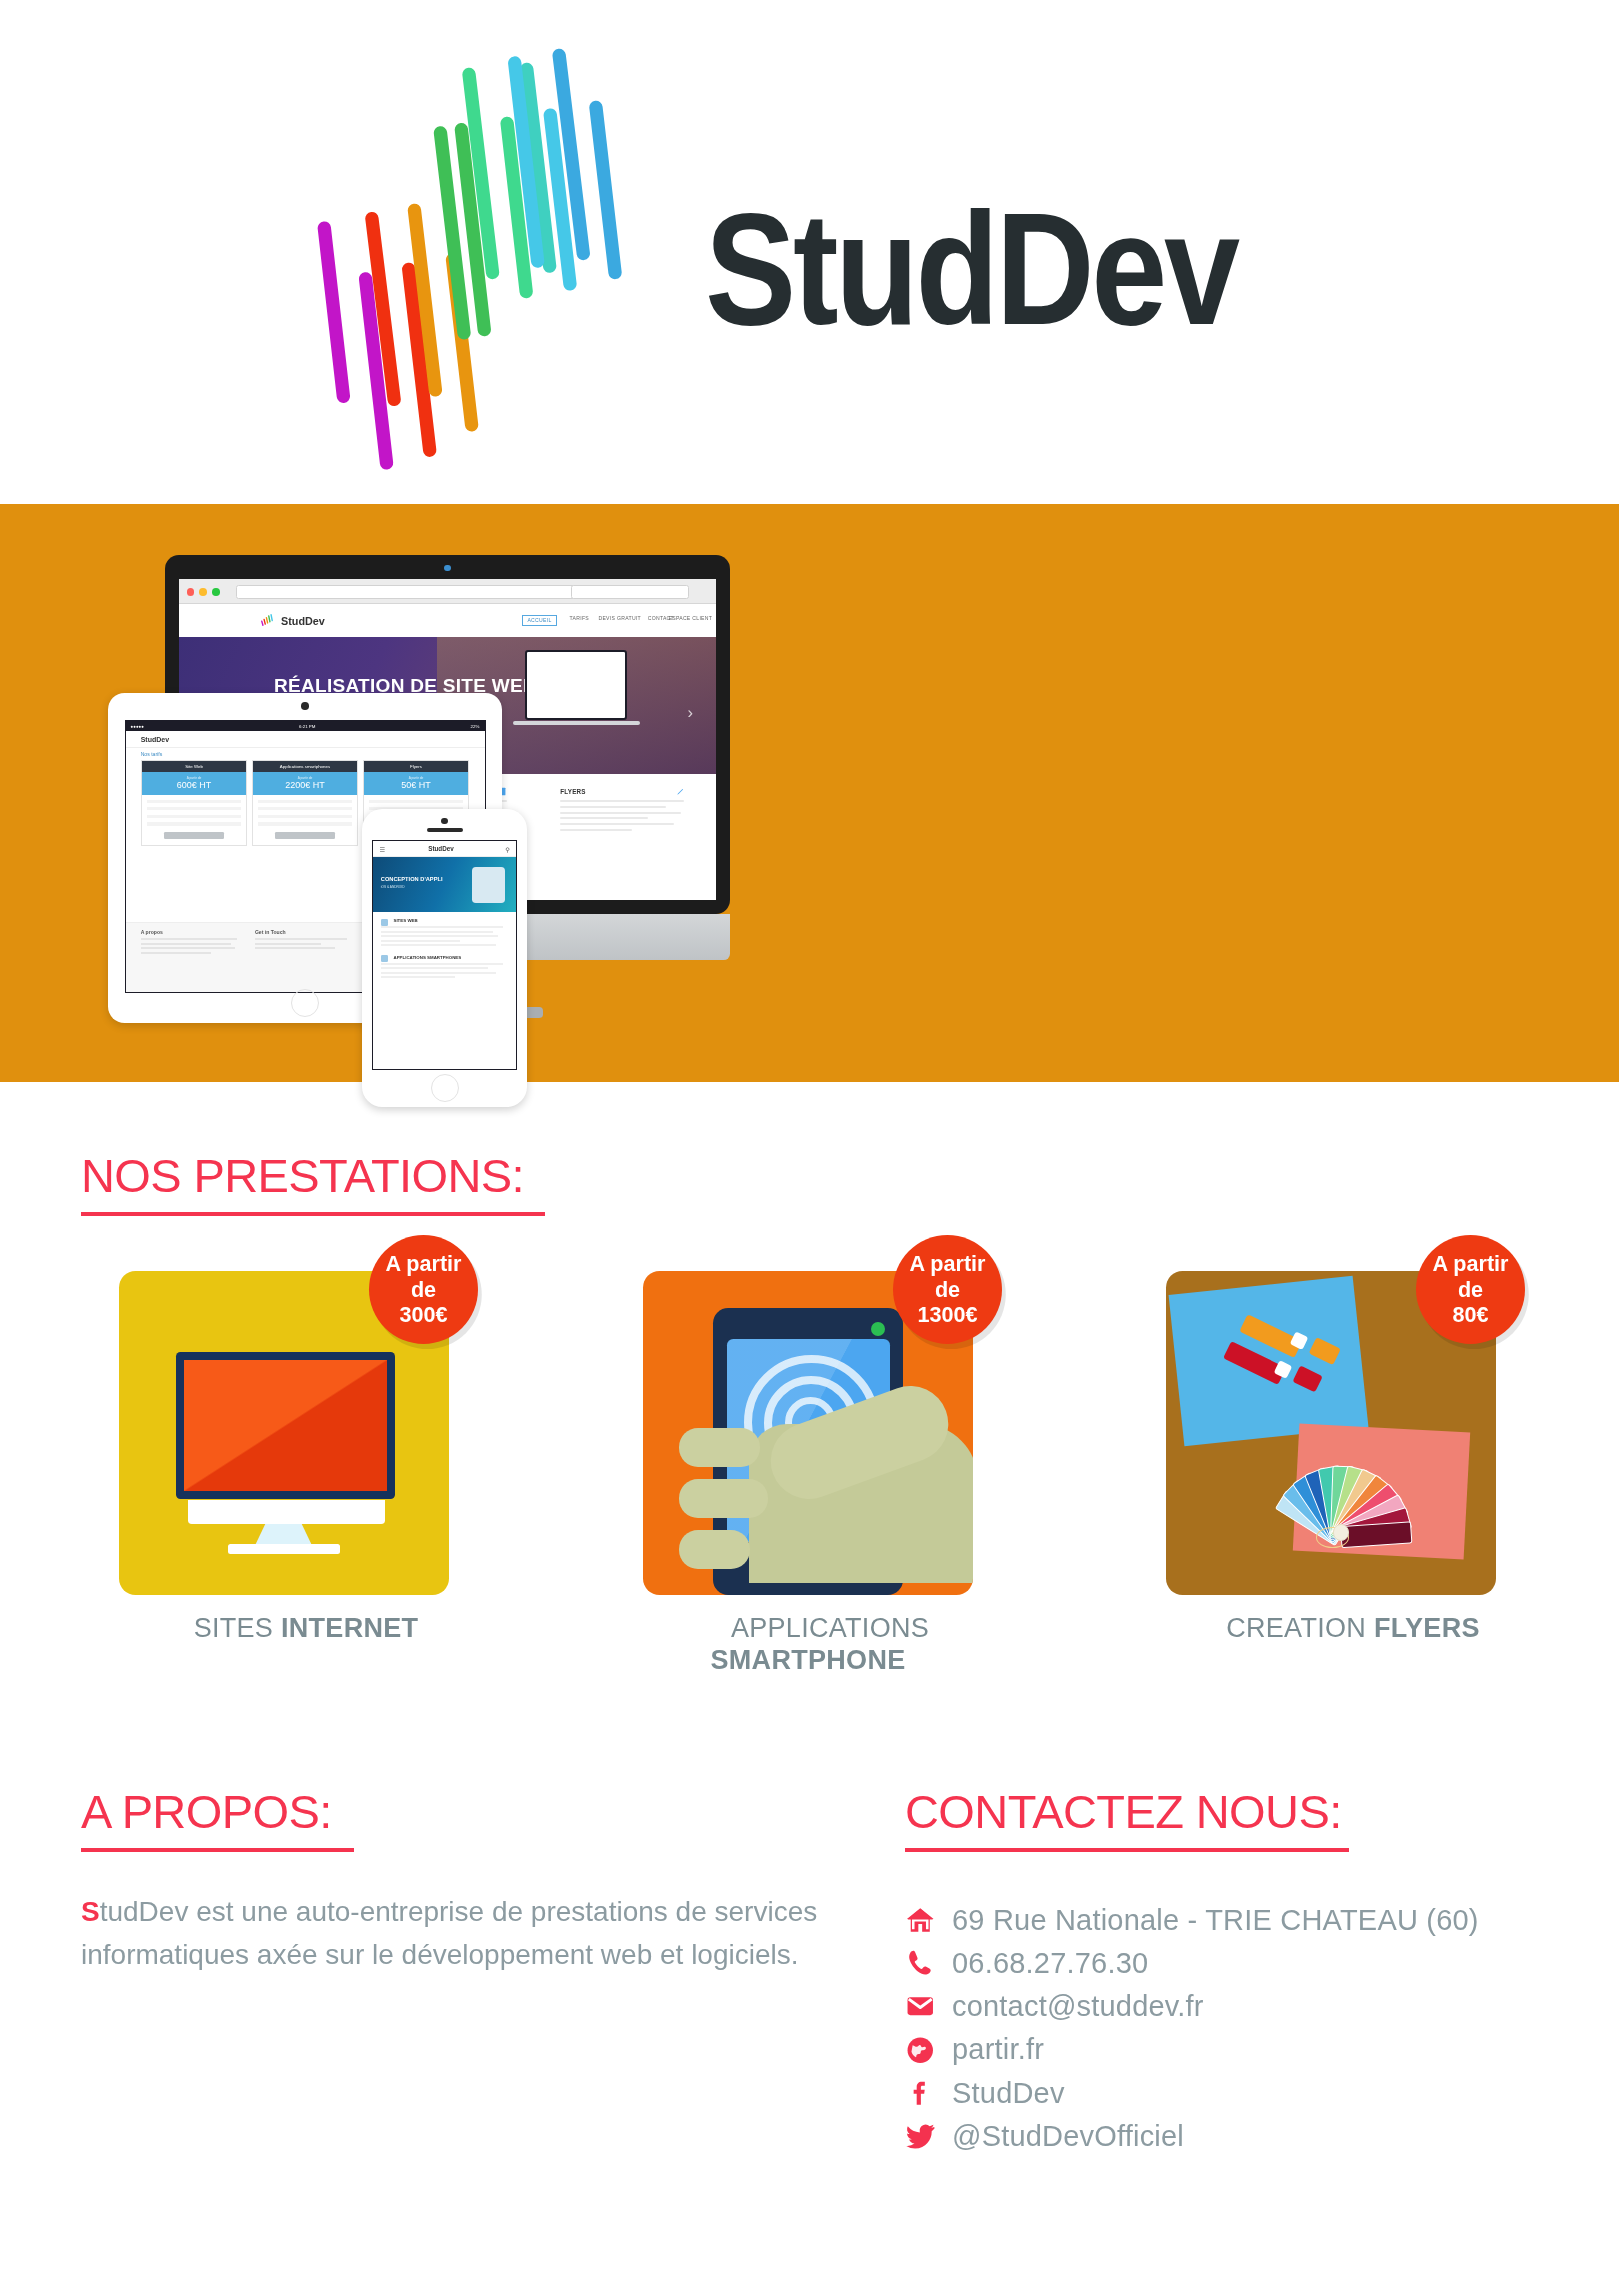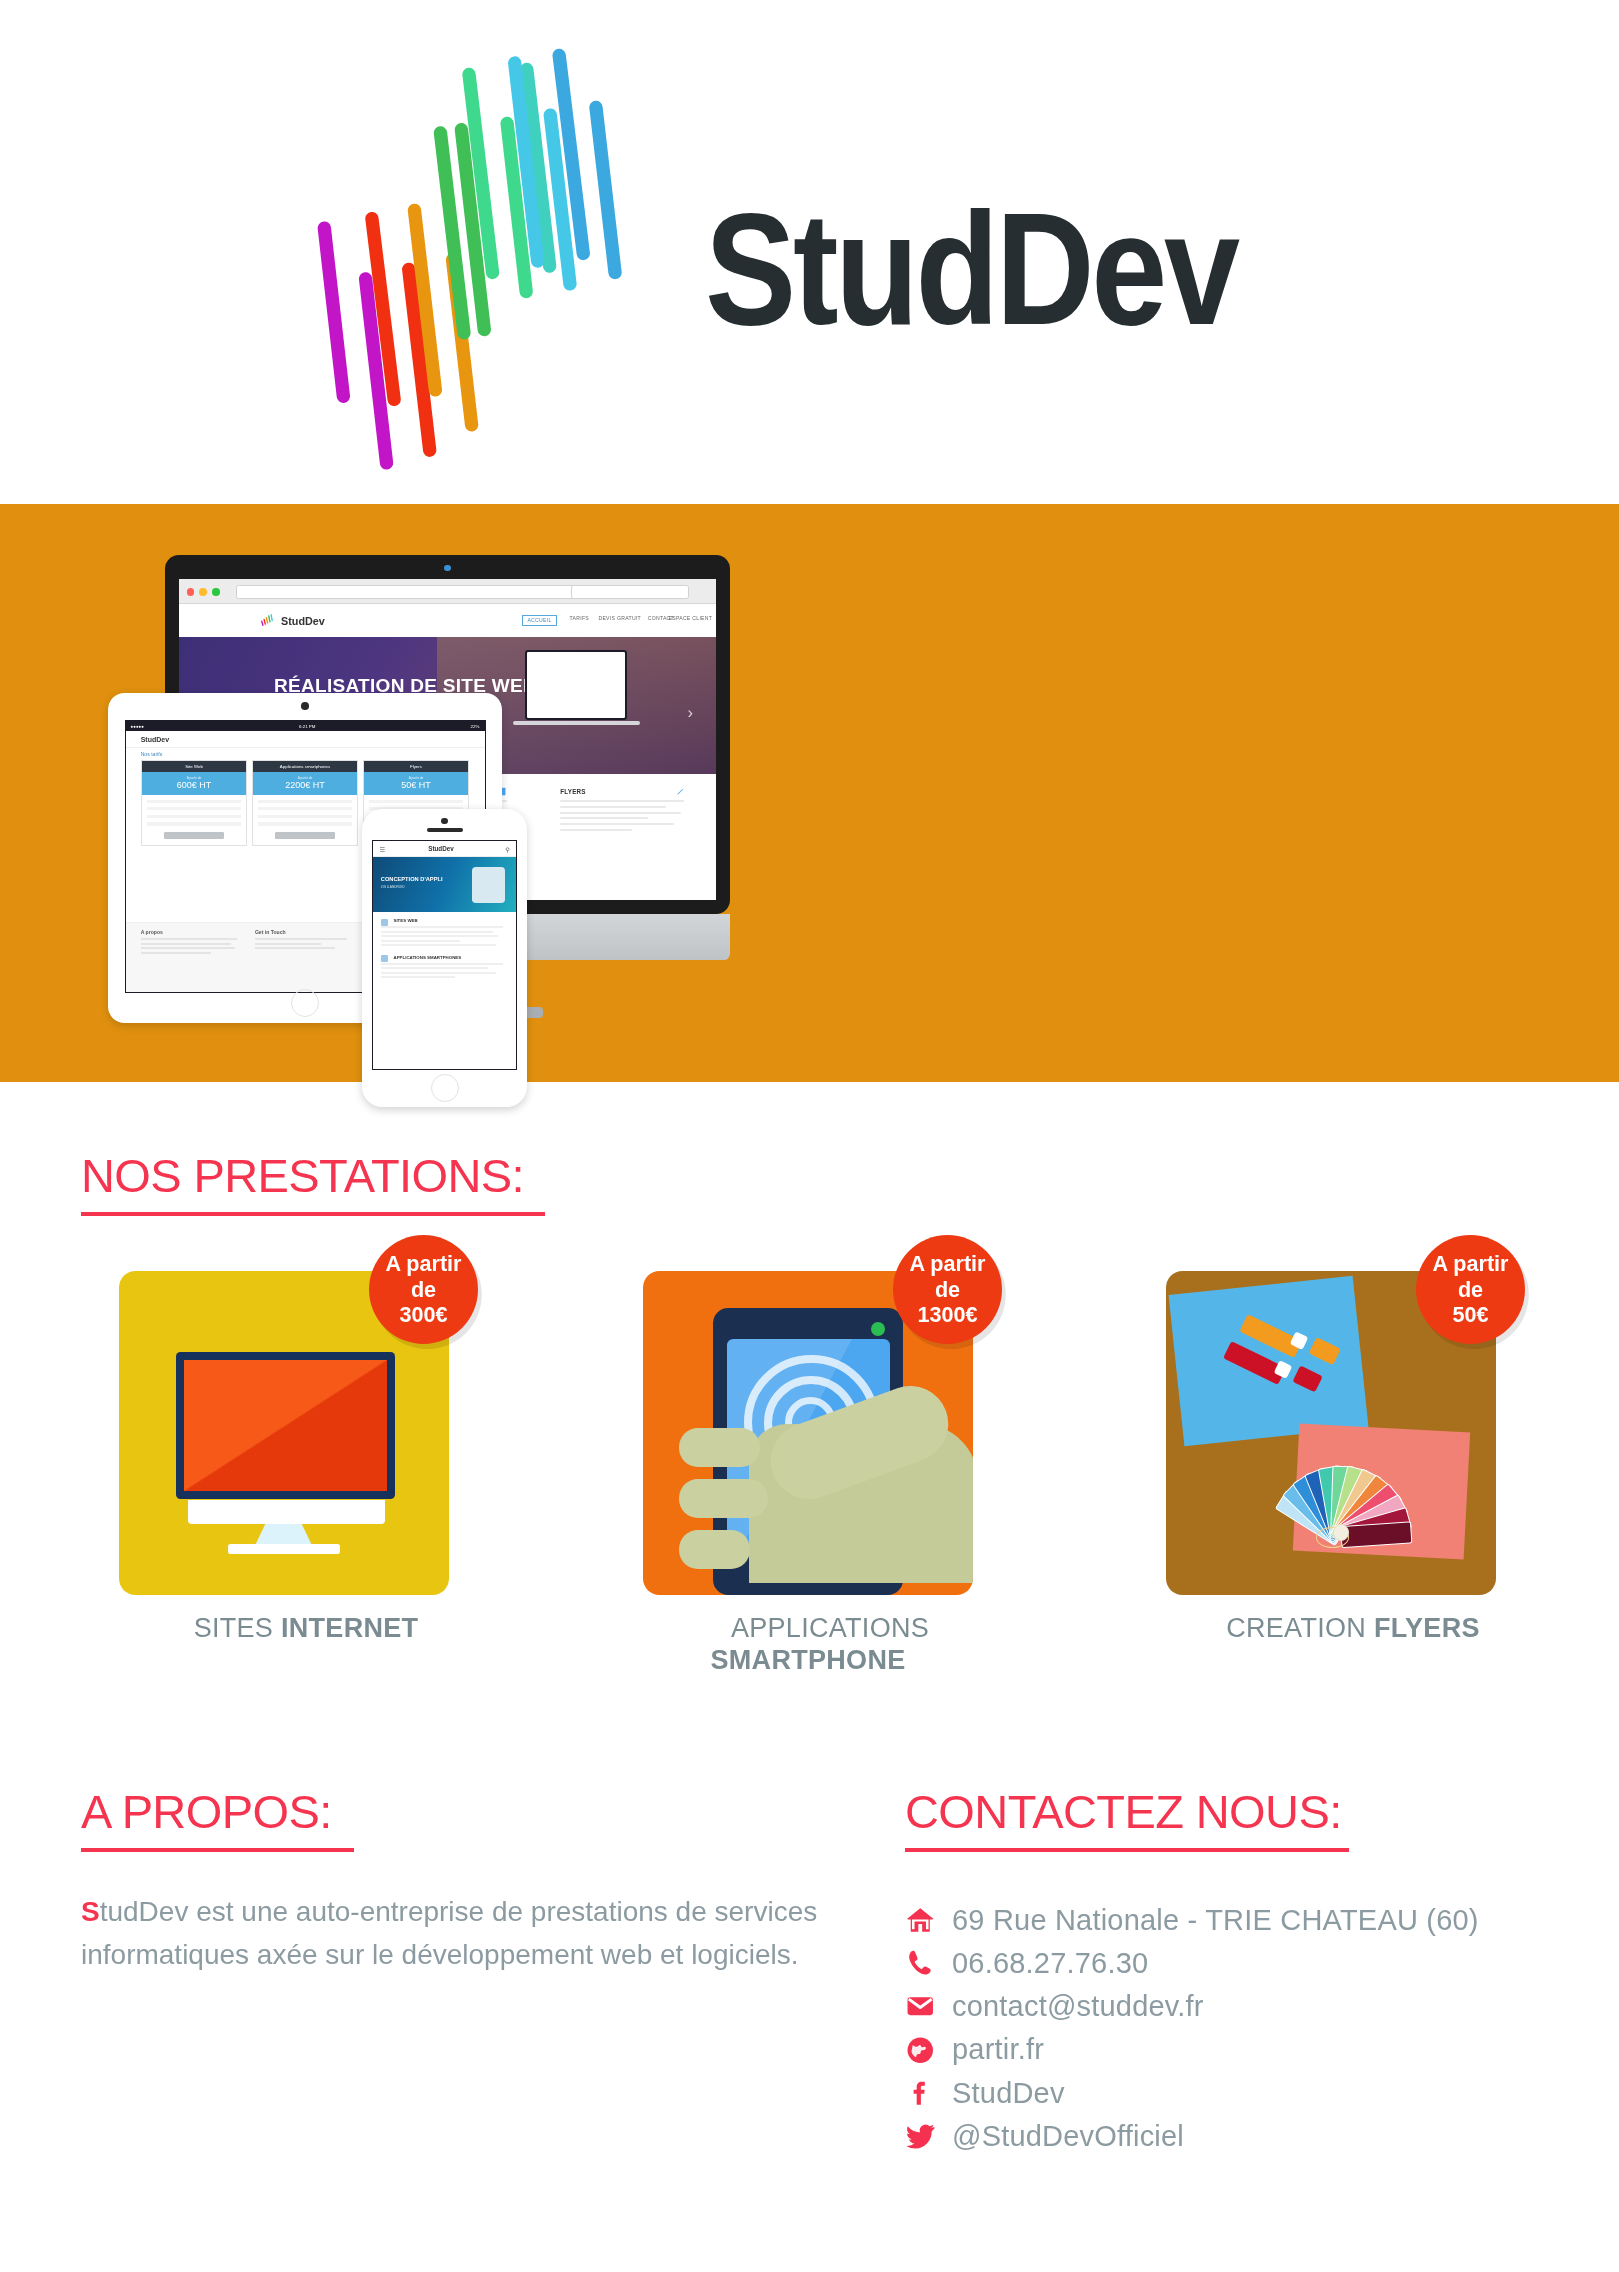--- a/index.html
+++ b/index.html
@@ -524,21 +524,21 @@
           <div class="fan-b" style="transform:rotate(62deg);  background:#F2A7C0;"></div>
           <div class="fan-b" style="transform:rotate(74deg);  background:#A3173C;"></div>
           <div class="fan-b" style="transform:rotate(86deg);  background:#6B0E28;"></div>
           <div class="fan-ring"></div>
           <div class="fan-pin"></div>
         </div>
       </div>
       <div class="badge">
         <span>A partir</span>
         <span>de</span>
-        <span>50€</span>
+        <span>80€</span>
       </div>
     </div>
     <div class="card-label">
       <span class="light">CREATION </span><span class="bold">FLYERS</span>
     </div>
   </div>
 </section>
 
 <section id="about">
   <div class="section-title">

